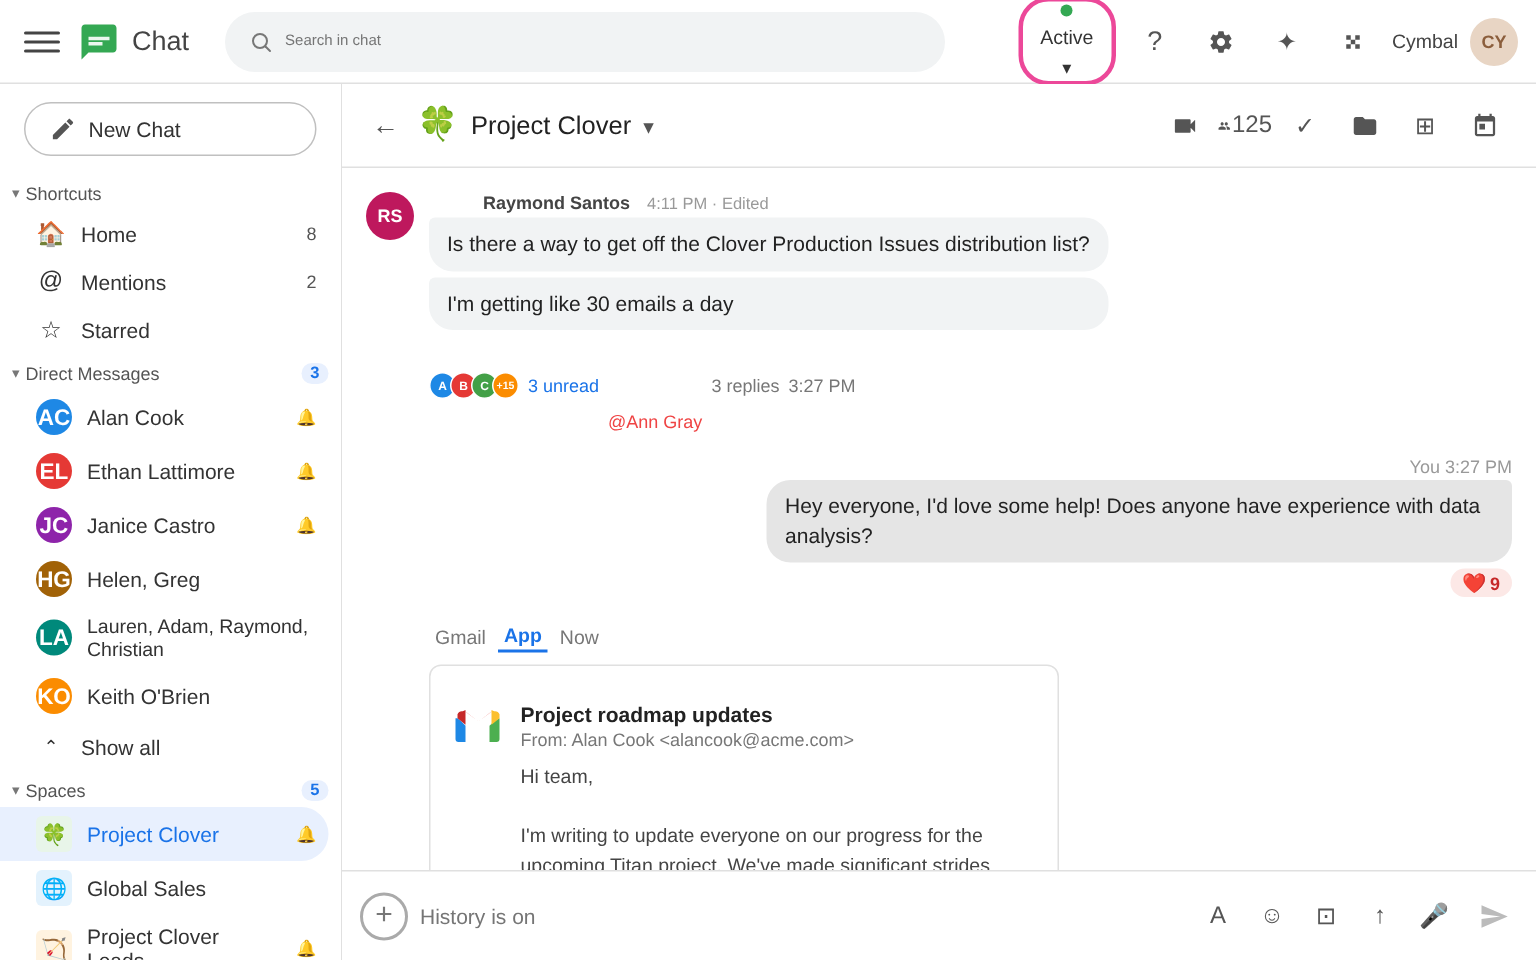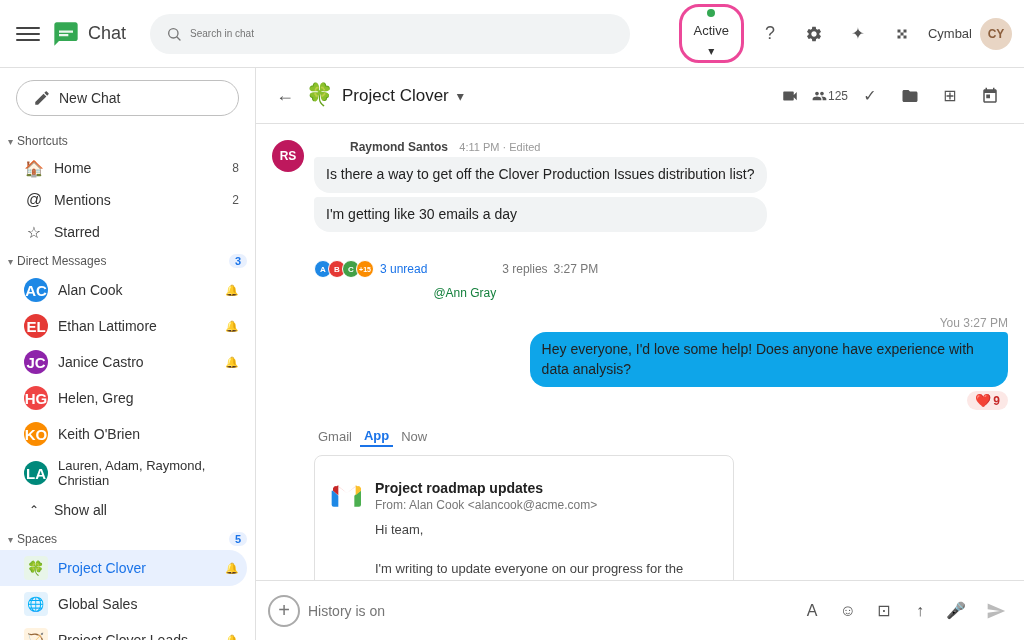--- a/index.html
+++ b/index.html
@@ -1,20 +1,20 @@
 <!DOCTYPE html>
 <html><head>
   <meta charset="utf-8">
   <style>
     * { box-sizing: border-box; margin: 0; padding: 0; font-family: 'Google Sans', Arial, sans-serif; }
     body { width: 1024px; height: 640px; overflow: hidden; background: #fff; display: flex; flex-direction: column; border-radius: 12px; }
 
     
     .top-bar {
-      height: 68px;
+      height: 56px;
       display: flex;
       align-items: center;
       padding: 0 12px;
       background: #fff;
       border-bottom: 1px solid #e0e0e0;
       gap: 8px;
       flex-shrink: 0;
     }
     .top-bar .hamburger { width: 32px; height: 32px; display: flex; flex-direction: column; justify-content: center; gap: 4px; cursor: pointer; padding: 4px; }
     .top-bar .hamburger span { display: block; height: 2px; background: #444; border-radius: 1px; }
@@ -51,21 +51,21 @@
     .icon-btn { width: 36px; height: 36px; display: flex; align-items: center; justify-content: center; border-radius: 50%; cursor: pointer; color: #555; font-size: 18px; }
     .avatar-chip { display: flex; align-items: center; gap: 8px; cursor: pointer; }
     .brand-name { font-size: 13px; color: #444; }
     .avatar-circle { width: 32px; height: 32px; border-radius: 50%; background: #e8d5c4; display: flex; align-items: center; justify-content: center; font-size: 12px; font-weight: 600; color: #8b5e3c; overflow: hidden; }
 
     
     .main-layout { display: flex; flex: 1; overflow: hidden; }
 
     
     .sidebar {
-      width: 256px;
+      width: 228px;
       flex-shrink: 0;
       background: #fff;
       border-right: 1px solid #e0e0e0;
       display: flex;
       flex-direction: column;
       overflow-y: auto;
       padding-bottom: 8px;
     }
     .sidebar::-webkit-scrollbar { width: 4px; }
     .sidebar::-webkit-scrollbar-thumb { background: #ccc; border-radius: 2px; }
@@ -139,21 +139,21 @@
     .messages-area { flex: 1; overflow-y: auto; padding: 16px; display: flex; flex-direction: column; gap: 8px; }
     .messages-area::-webkit-scrollbar { width: 6px; }
     .messages-area::-webkit-scrollbar-thumb { background: #ccc; border-radius: 3px; }
 
     .msg-row { display: flex; gap: 10px; align-items: flex-start; }
     .msg-avatar { width: 32px; height: 32px; border-radius: 50%; flex-shrink: 0; display: flex; align-items: center; justify-content: center; font-size: 12px; font-weight: 700; color: #fff; }
     .msg-content { max-width: 65%; }
     .msg-sender { font-size: 12px; color: #777; margin-bottom: 3px; }
     .msg-sender .sender-name { font-weight: 600; color: #444; padding-left: 36px; }
     .msg-bubble { background: #f1f3f4; border-radius: 4px 16px 16px 16px; padding: 8px 12px; font-size: 14px; color: #222; line-height: 1.4; }
-    .msg-bubble.blue { background: #0ea5e9; border-radius: 16px 4px 16px 16px; }
+    .msg-bubble.blue { background: #e5e5e5; border-radius: 16px 4px 16px 16px; }
 
     .thread-preview {
       display: flex;
       align-items: center;
       gap: 6px;
       margin-top: 6px;
       font-size: 12px;
       color: #1a73e8;
       cursor: pointer;
     }
@@ -299,30 +299,30 @@
       <div class="avatar-small" style="background:#e53935;">EL</div>
       <span class="nav-label">Ethan Lattimore</span>
       <span class="pin-icon">🔔</span>
     </div>
     <div class="nav-item">
       <div class="avatar-small" style="background:#8e24aa;">JC</div>
       <span class="nav-label">Janice Castro</span>
       <span class="pin-icon">🔔</span>
     </div>
     <div class="nav-item">
-      <div class="avatar-small" style="background:#ef4444;">HG</div>
+      <div class="avatar-small" style="background:#a16207;">HG</div>
       <span class="nav-label">Helen, Greg</span>
+    </div>
+    <div class="nav-item">
+      <div class="avatar-small" style="background:#00897b;">LA</div>
+      <span class="nav-label" style="font-size:13px;">Lauren, Adam, Raymond, Christian</span>
     </div>
     <div class="nav-item">
       <div class="avatar-small" style="background:#fb8c00;">KO</div>
       <span class="nav-label">Keith O'Brien</span>
-    </div>
-    <div class="nav-item">
-      <div class="avatar-small" style="background:#00897b;">LA</div>
-      <span class="nav-label" style="font-size:13px;">Lauren, Adam, Raymond, Christian</span>
     </div>
     <div class="nav-item">
       <span class="icon" style="font-size:12px;">⌃</span>
       <span class="nav-label">Show all</span>
     </div>
 
     <div class="section-header">
       <span class="chevron">▾</span>
       <span>Spaces</span>
       <span class="section-badge">5</span>
@@ -355,21 +355,21 @@
       <div class="chat-header-actions">
         <div class="chat-action-btn">
           <svg width="18" height="18" viewBox="0 0 24 24" fill="#555">
               <path d="M17 10.5V7c0-.55-.45-1-1-1H4c-.55 0-1 .45-1 1v10c0 .55.45 1 1 1h12c.55 0 1-.45 1-1v-3.5l4 4v-11l-4 4z"></path>
             </svg>
         </div>
         <div class="chat-action-btn" style="font-size:12px;">
           <svg width="20" height="18" viewBox="0 0 24 24" fill="#555">
               <path d="M16 11c1.66 0 2.99-1.34 2.99-3S17.66 5 16 5c-1.66 0-3 1.34-3 3s1.34 3 3 3zm-8 0c1.66 0 2.99-1.34 2.99-3S9.66 5 8 5C6.34 5 5 6.34 5 8s1.34 3 3 3zm0 2c-2.33 0-7 1.17-7 3.5V19h14v-2.5c0-2.33-4.67-3.5-7-3.5zm8 0c-.29 0-.62.02-.97.05 1.16.84 1.97 1.97 1.97 3.45V19h6v-2.5c0-2.33-4.67-3.5-7-3.5z"></path>
             </svg>
-          <span style="font-size:12px;color:#555;margin-left:1px;">125</span>
+          <span style="font-size:16px;color:#555;margin-left:1px;">125</span>
         </div>
         <div class="chat-action-btn">✓</div>
         <div class="chat-action-btn">
           <svg width="18" height="18" viewBox="0 0 24 24" fill="#555">
               <path d="M10 4H4c-1.1 0-1.99.9-1.99 2L2 18c0 1.1.9 2 2 2h16c1.1 0 2-.9 2-2V8c0-1.1-.9-2-2-2h-8l-2-2z"></path>
             </svg>
         </div>
         <div class="chat-action-btn">⊞</div>
         <div class="chat-action-btn">
           <svg width="18" height="18" viewBox="0 0 24 24" fill="#555">
@@ -391,21 +391,21 @@
           <div class="msg-bubble">Is there a way to get off the Clover Production Issues distribution list?</div>
           <div class="msg-bubble" style="margin-top:4px;">I'm getting like 30 emails a day</div>
           <div class="thread-preview">
             <div class="mini-avatars">
               <div class="mini-av" style="background:#1e88e5;">A</div>
               <div class="mini-av" style="background:#e53935;">B</div>
               <div class="mini-av" style="background:#43a047;">C</div>
               <div class="mini-av" style="background:#fb8c00;font-size:7px;">+15</div>
             </div>
             <span style="color:#1a73e8;font-weight:500;">3 unread</span>
-            <span style="color:#15803d;margin-top:48px;">@Ann Gray</span>
+            <span style="color:#ef4444;margin-top:48px;">@Ann Gray</span>
             <span style="color:#777;">3 replies</span>
             <span style="color:#777;">3:27 PM</span>
           </div>
         </div>
       </div>
 
       <div style="display:flex; flex-direction:column; align-items:flex-end; margin: 8px 0; justify-content: flex-end;">
         <div class="you-label">You  3:27 PM</div>
         <div class="msg-bubble blue" style="max-width:65%;">Hey everyone, I'd love some help!  Does anyone have experience with data analysis?</div>
         <div class="reaction-bar">

